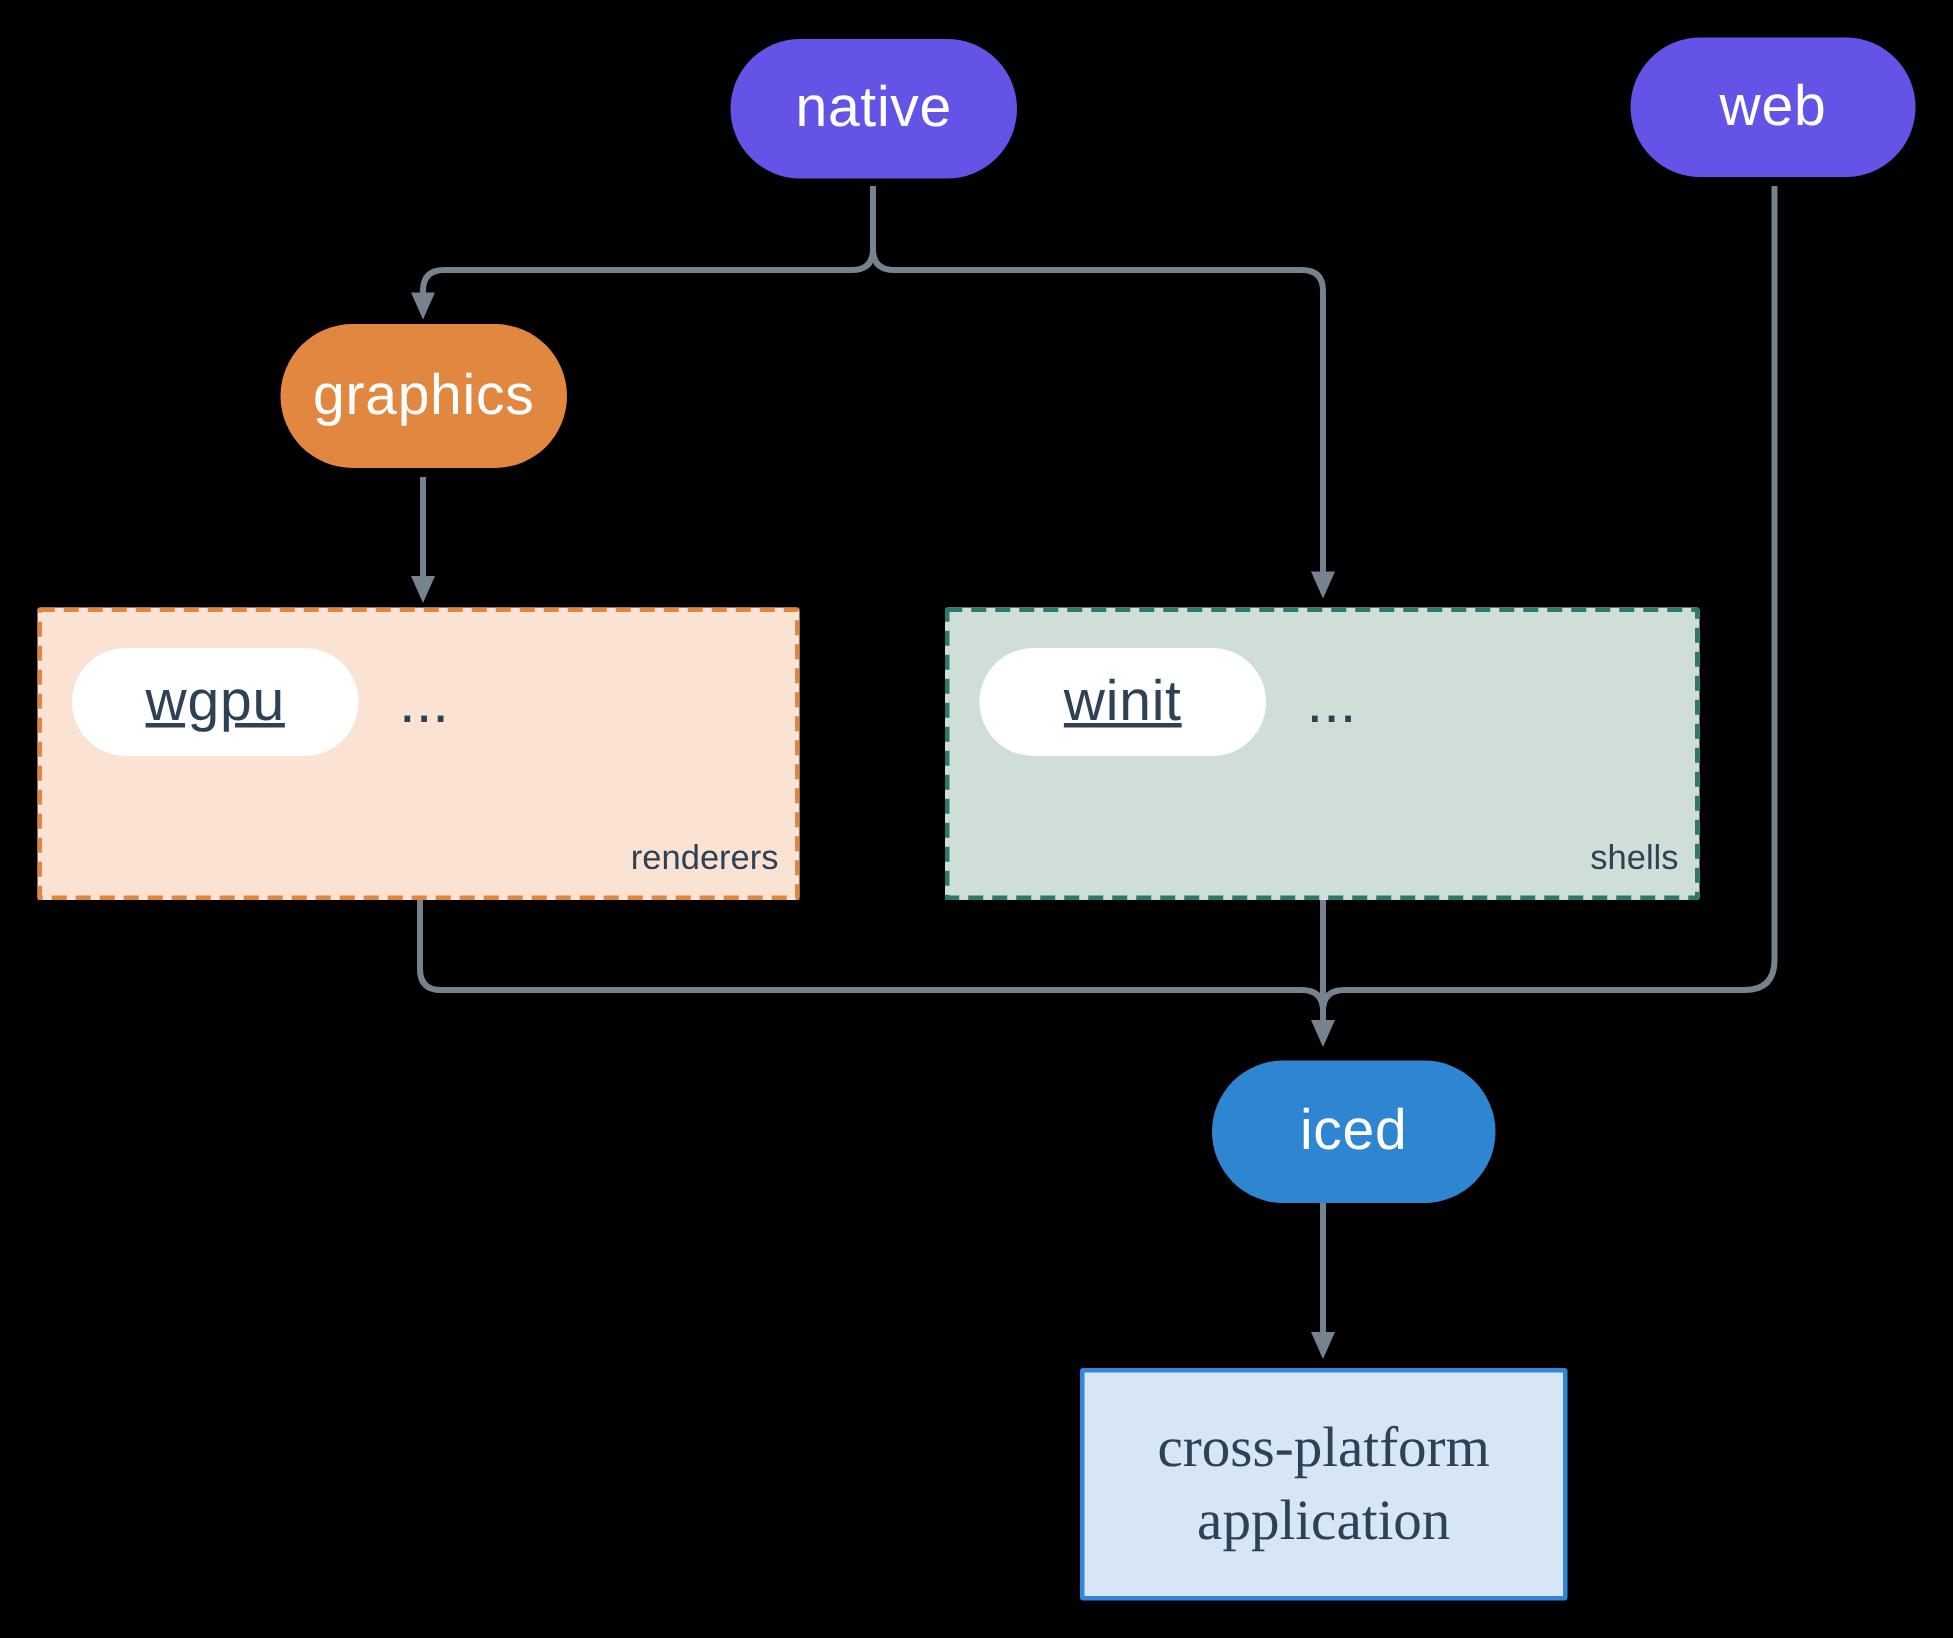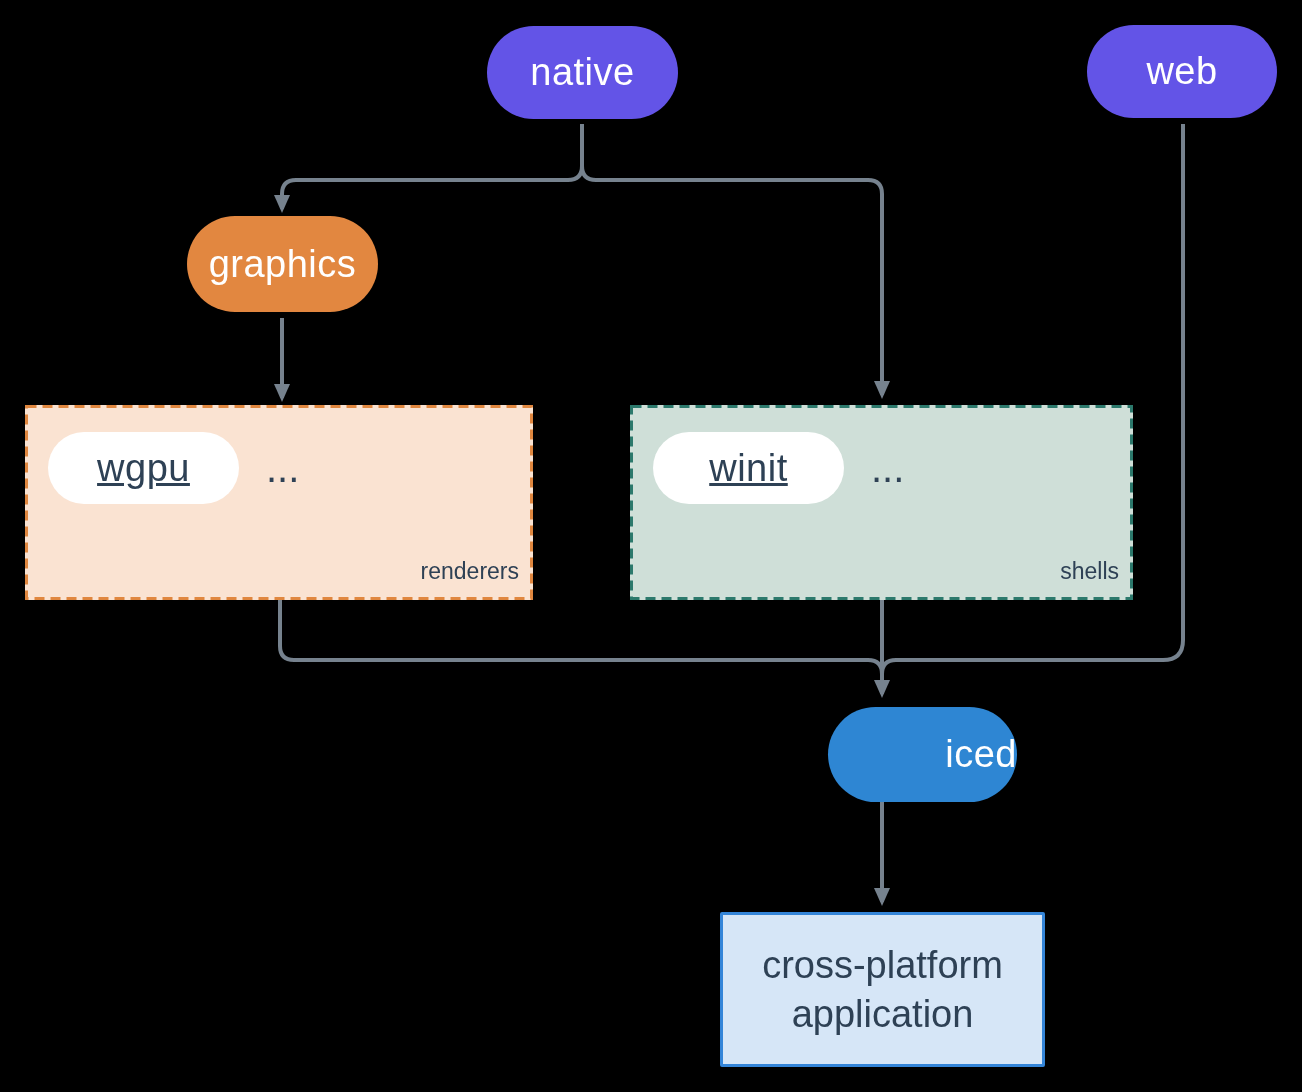--- a/index.html
+++ b/index.html
@@ -36,21 +36,21 @@
     letter-spacing: 0.5px;
   }
   .pill.platform { background: var(--platform, #6354e7); color: var(--text-light, #ffffff); }
   .pill.graphics { background: var(--graphics, #e28740); color: var(--text-light, #ffffff); }
   .pill.iced     { background: var(--iced, #2e86d3); color: var(--text-light, #ffffff); }
   .pill.white    { background: var(--text-light, #ffffff); color: var(--text-dark, #2e4155); }
 
   .node-native   { left: 487px; top: 26px;  width: 191px; height: 93px; }
   .node-web      { left: 1087px; top: 25px; width: 190px; height: 93px; }
   .node-graphics { left: 187px; top: 216px; width: 191px; height: 96px; }
-  .node-iced     { left: 828px; top: 707px; width: 189px; height: 95px; justify-content: flex-end; }
+  .node-iced     { left: 808px; top: 707px; width: 189px; height: 95px; }
 
   .group { border-radius: 2px; }
   .group-renderers { left: 25px;  top: 405px; width: 508px; height: 195px; background: var(--renderers-bg, #fae3d2); }
   .group-shells    { left: 630px; top: 405px; width: 503px; height: 195px; background: var(--shells-bg, #cfdfd8); }
   .group > svg.border { position: absolute; left: 0; top: 0; width: 100%; height: 100%; }
   .group-renderers rect { stroke: var(--renderers-border, #e0873f); }
   .group-shells rect    { stroke: var(--shells-border, #2c796c); }
   .group rect { fill: none; stroke-width: 3; stroke-dasharray: 10 6; }
 
   .group-row {
@@ -79,20 +79,21 @@
     background: var(--application-bg, #d6e6f7);
     border: 3px solid var(--application-border, #3485d8);
     border-radius: 2px;
     display: flex;
     flex-direction: column;
     align-items: center;
     justify-content: center;
     font-size: 38px;
     line-height: 49px;
     color: var(--text-dark, #2e4155);
+    font-family: Liberation Serif, serif;
   }
 </style>
 </head>
 <body>
 
 <div class="canvas">
 
   <svg class="connectors" viewBox="0 0 1302 1092" xmlns="http://www.w3.org/2000/svg">
     <defs>
       <marker id="arrowhead" markerUnits="userSpaceOnUse" markerWidth="22" markerHeight="22" refX="15" refY="10" orient="auto">

